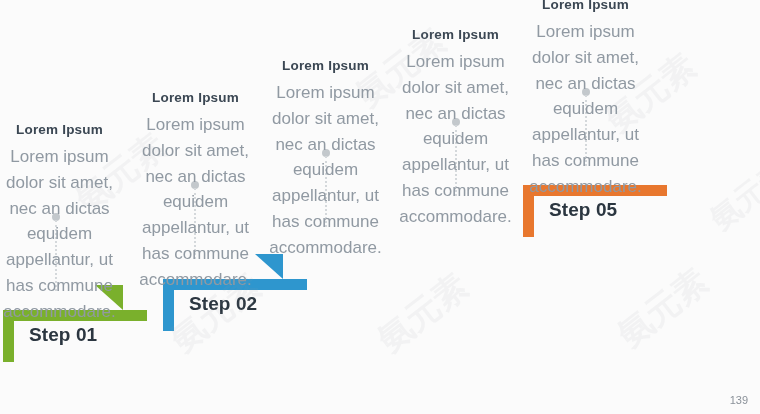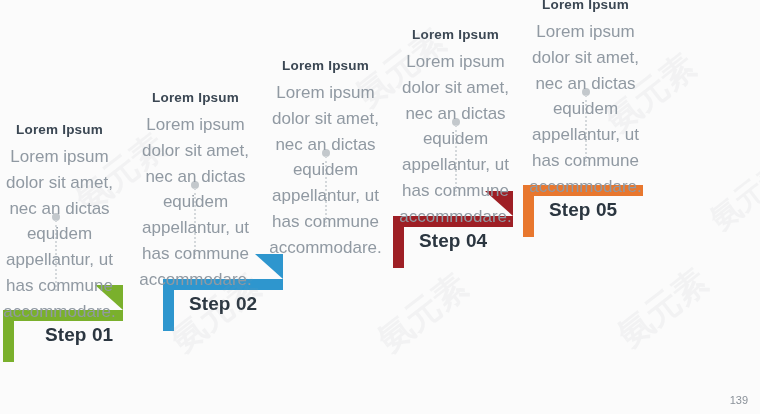--- a/index.html
+++ b/index.html
@@ -35,20 +35,21 @@
     font-weight: 700;
     white-space: nowrap;
     transform-origin: center center;
     user-select: none;
   }
 
   
   .step {
     position: absolute;
     z-index: 2;
+    padding-left: 24px;
   }
   .step .bracket-arm-v {            
     position: absolute;
     left: 0;
     top: 0;
     width: 11px;
     height: 100%;
   }
   .step .bracket-arm-h {            
     position: absolute;
@@ -188,37 +189,31 @@
 
   <div class="connector" style="left:580px; top:88px; width:12px; height:78px;">
     <span class="dot"></span>
     <span class="drop"></span>
   </div>
 
   <div class="step" style="left:3px; top:310px; width:120px; height:52px;">
     <span class="bracket-arm-h" style="background:#7AB02C;"></span>
     <span class="bracket-arm-v" style="background:#7AB02C;"></span>
     <span class="flag" style="left:92px; top:-25px; border-left:28px solid transparent; border-top:25px solid #7AB02C;"></span>
-    <span class="step-label" style="left:26px; top:14px;margin-left:16px;">Step 01</span>
+    <span class="step-label" style="left:26px; top:14px;">Step 01</span>
   </div>
 
   <div class="step" style="left:131px; top:279px; width:120px; height:52px;margin-left:32px;">
     <span class="bracket-arm-h" style="background:#2E96CE;"></span>
     <span class="bracket-arm-v" style="background:#2E96CE;"></span>
     <span class="flag" style="left:92px; top:-25px; border-left:28px solid transparent; border-top:25px solid #2E96CE;"></span>
     <span class="step-label" style="left:26px; top:14px;">Step 02</span>
   </div>
 
 
-  <div class="step" style="left:393px; top:216px; width:120px; height:52px;">
-    <span class="bracket-arm-h" style="background:#9E1F25;"></span>
-    <span class="bracket-arm-v" style="background:#9E1F25;"></span>
-    <span class="flag" style="left:92px; top:-25px; border-left:28px solid transparent; border-top:25px solid #9E1F25;"></span>
-    <span class="step-label" style="left:26px; top:14px;">Step 04</span>
-  </div>
 
   <div class="step" style="left:523px; top:185px; width:120px; height:52px;">
     <span class="bracket-arm-h" style="background:#E8772E;"></span>
     <span class="bracket-arm-v" style="background:#E8772E;"></span>
     <span class="step-label" style="left:26px; top:14px;">Step 05</span>
   </div>
 
   <div class="page-number">139</div>
 
 </div>

